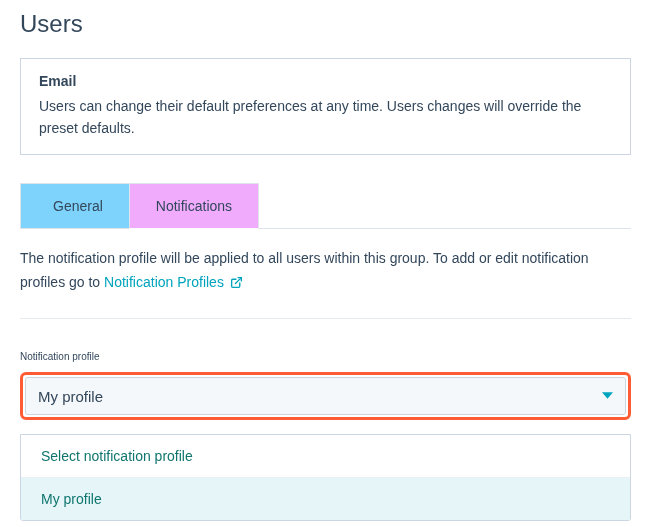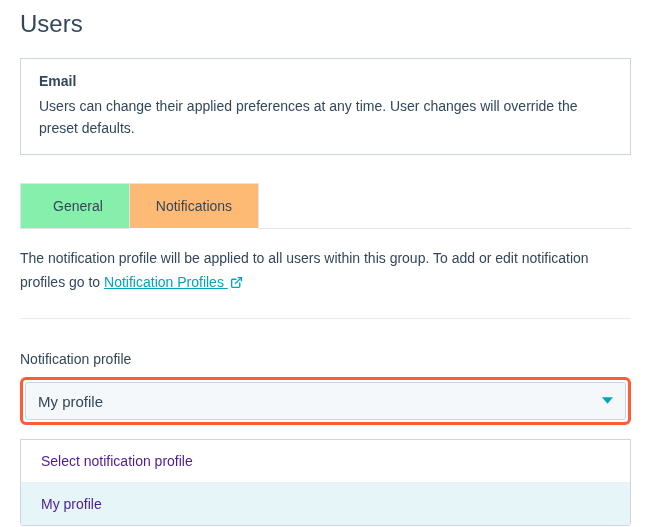--- a/index.html
+++ b/index.html
@@ -46,56 +46,55 @@
       font-size: 14px;
       color: #33475b;
       cursor: pointer;
       border: 1px solid transparent;
       border-bottom: none;
       margin-bottom: -1px;
       background: #fff;
     }
     .tab.inactive {
       border: 1px solid #dfe3eb;
-      background: #86efac;
+      background: #7dd3fc;
       border-right: none;
       padding-left: 32px;
     }
     .tab.inactive:first-child {
       border-right: none;
     }
     .tab.inactive + .tab.inactive {
       border-left: 1px solid #dfe3eb;
     }
     .tab.active {
       border: 1px solid #dfe3eb;
       border-bottom: 1px solid #fff;
-      background: #fdba74;
+      background: #f0abfc;
       font-weight: 500;
     }
     .description {
       font-size: 14px;
       line-height: 1.7;
       color: #33475b;
       padding-bottom: 22px;
       border-bottom: 1px solid #e5e9f0;
       margin-bottom: 32px;
     }
     .link {
       color: #00a4bd;
       cursor: pointer;
-      text-decoration: underline;
     }
     .link-icon {
       display: inline-block;
       vertical-align: -2px;
       margin-left: 2px;
     }
     .field-label {
-      font-size: 14px;
+      font-size: 10px;
       color: #33475b;
       margin-bottom: 10px;
     }
     .select-highlight {
       border: 3px solid #ff5c35;
       border-radius: 6px;
       padding: 2px;
       margin-bottom: 14px;
     }
     .select-box {
@@ -117,40 +116,40 @@
     }
     .dropdown {
       border: 1px solid #cbd6e2;
       border-radius: 0 0 3px 3px;
       overflow: hidden;
       margin-bottom: 8px;
     }
     .dropdown-option {
       padding: 13px 20px;
       font-size: 14px;
-      color: #4c1d95;
+      color: #0f766e;
       cursor: pointer;
       background: #fff;
       border-bottom: 1px solid #eaf0f6;
     }
     .dropdown-option:last-child {
       border-bottom: none;
     }
     .dropdown-option.selected {
       background: #e5f5f8;
     }
   </style>
 </head>
 <body>
 
 <h1 class="page-title">Users</h1>
 
 <div class="note-box">
   <div class="note-title">Email</div>
-  <div class="note-body">Users can change their applied preferences at any time. User changes will override the preset defaults.</div>
+  <div class="note-body">Users can change their default preferences at any time. Users changes will override the preset defaults.</div>
 </div>
 
 <div class="tabs">
   <div class="tab inactive">General</div>
   <div class="tab active">Notifications</div>
 </div>
 
 <div class="description">
   <span>The notification profile will be applied to all users within this group. To add or edit notification profiles go to </span>
   <span class="link">

